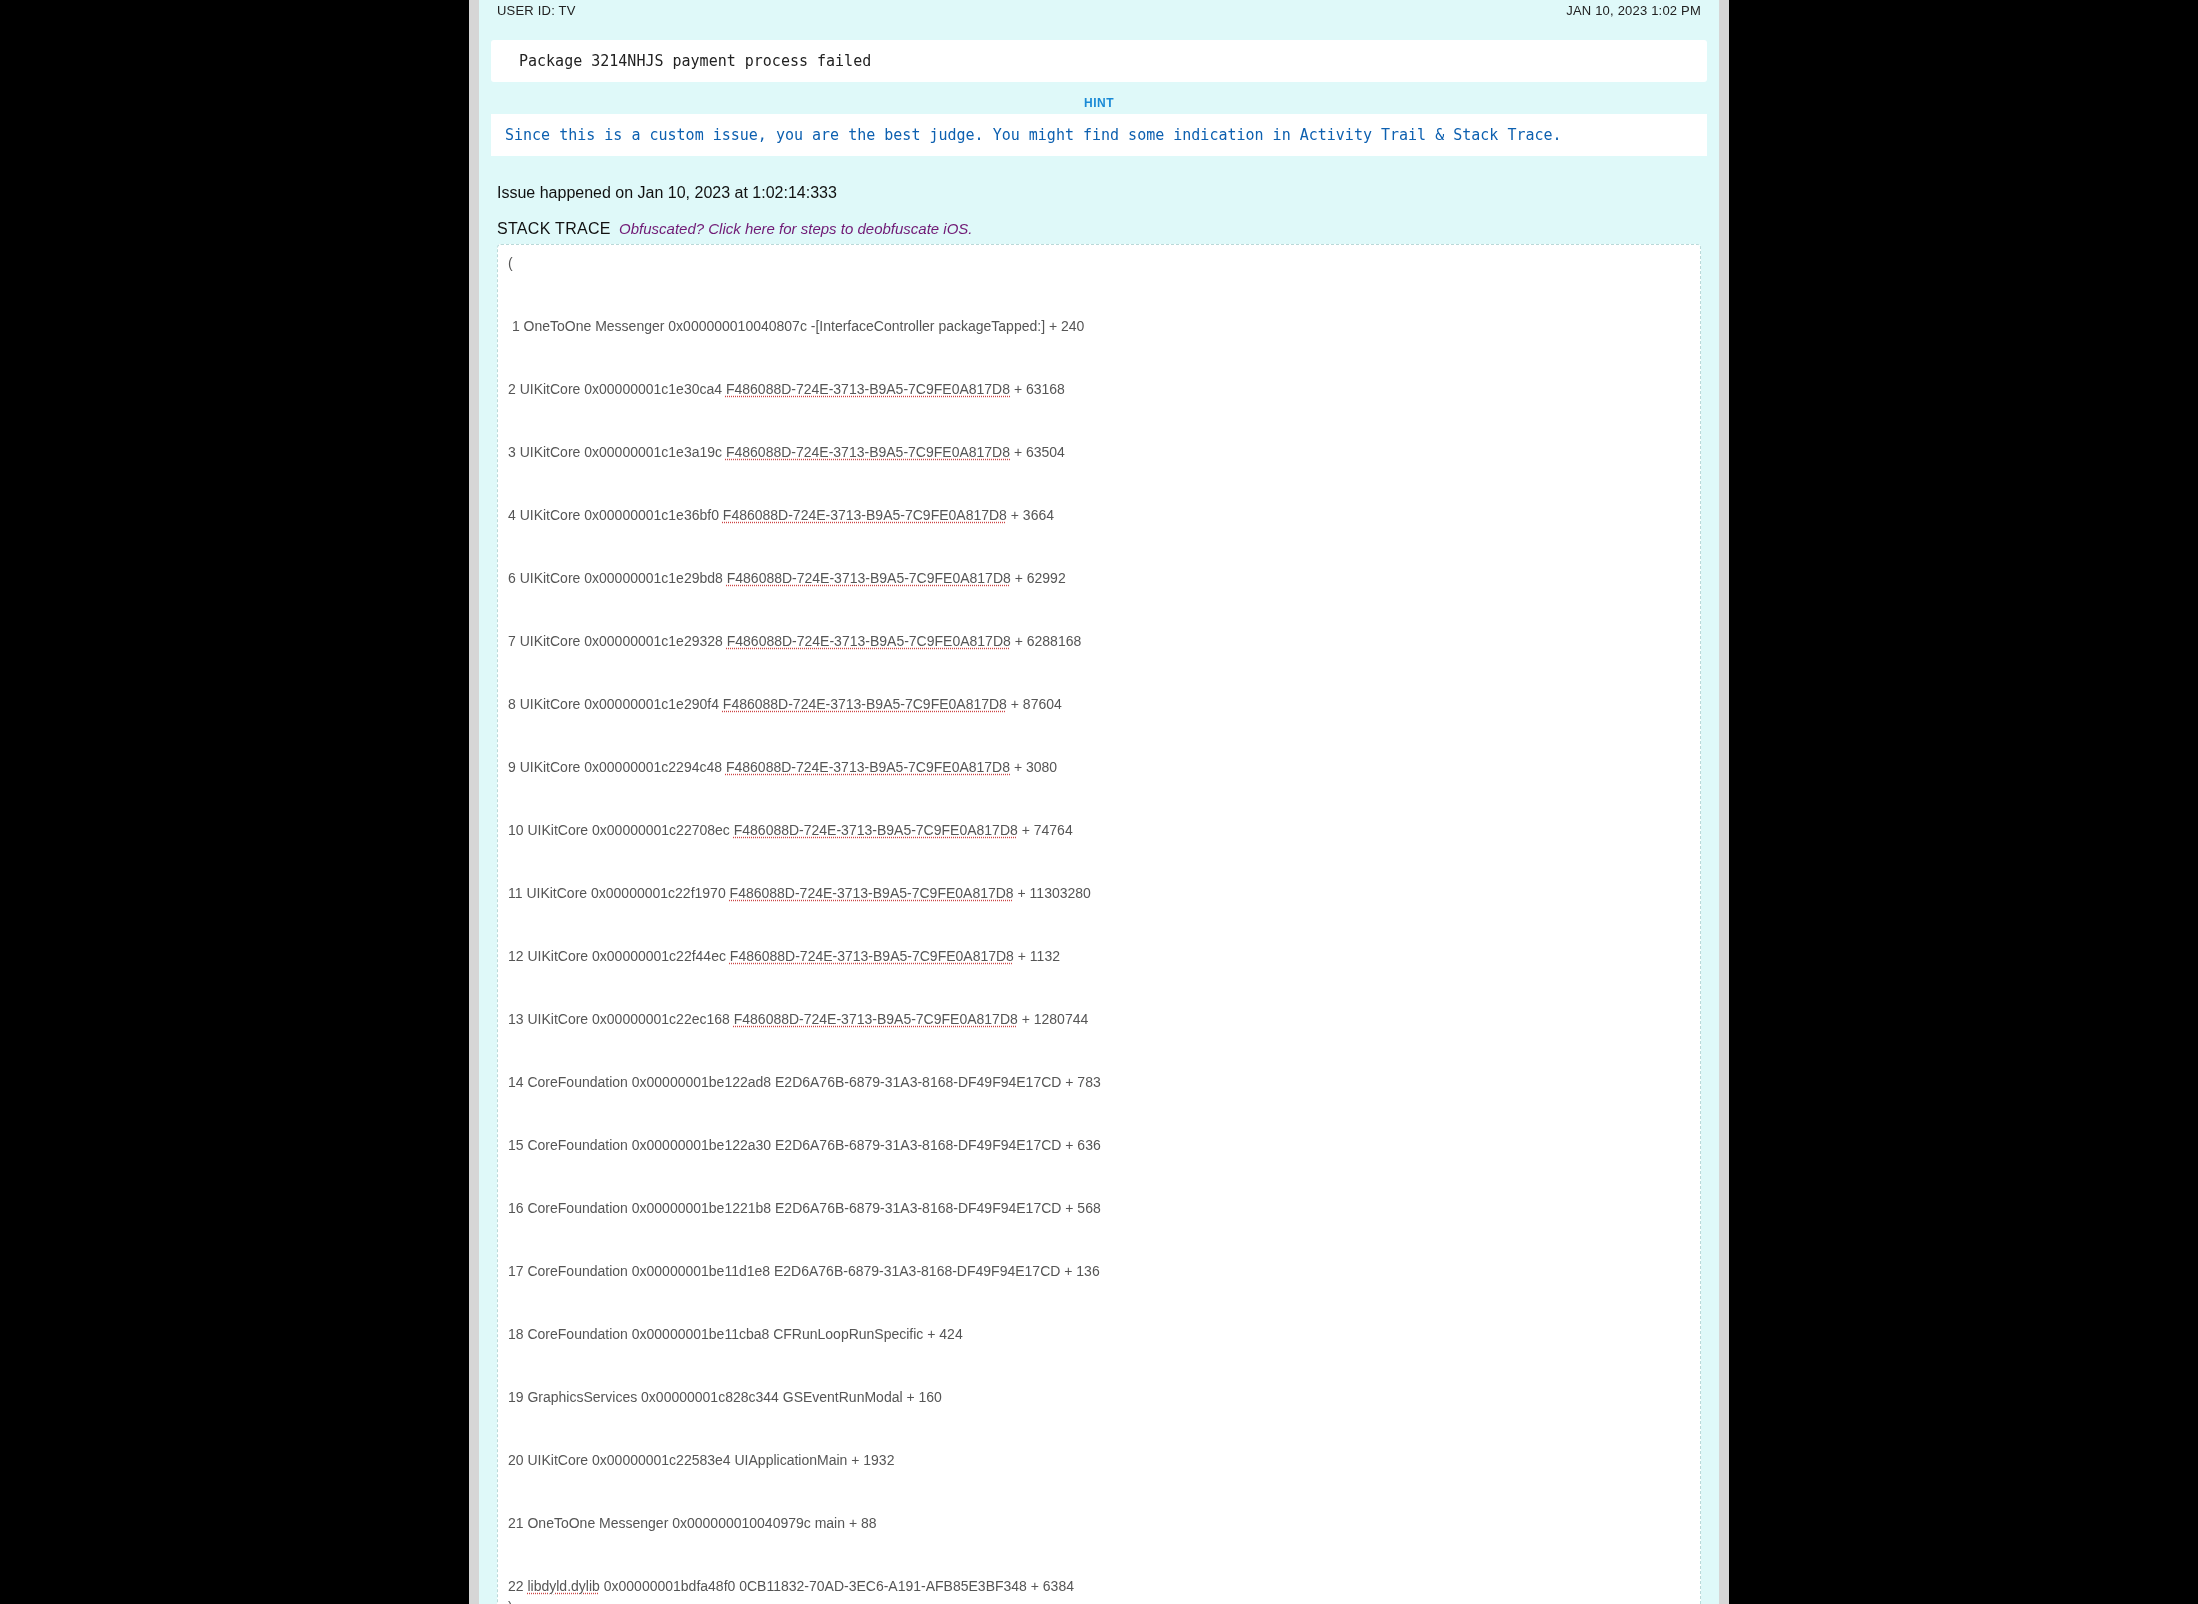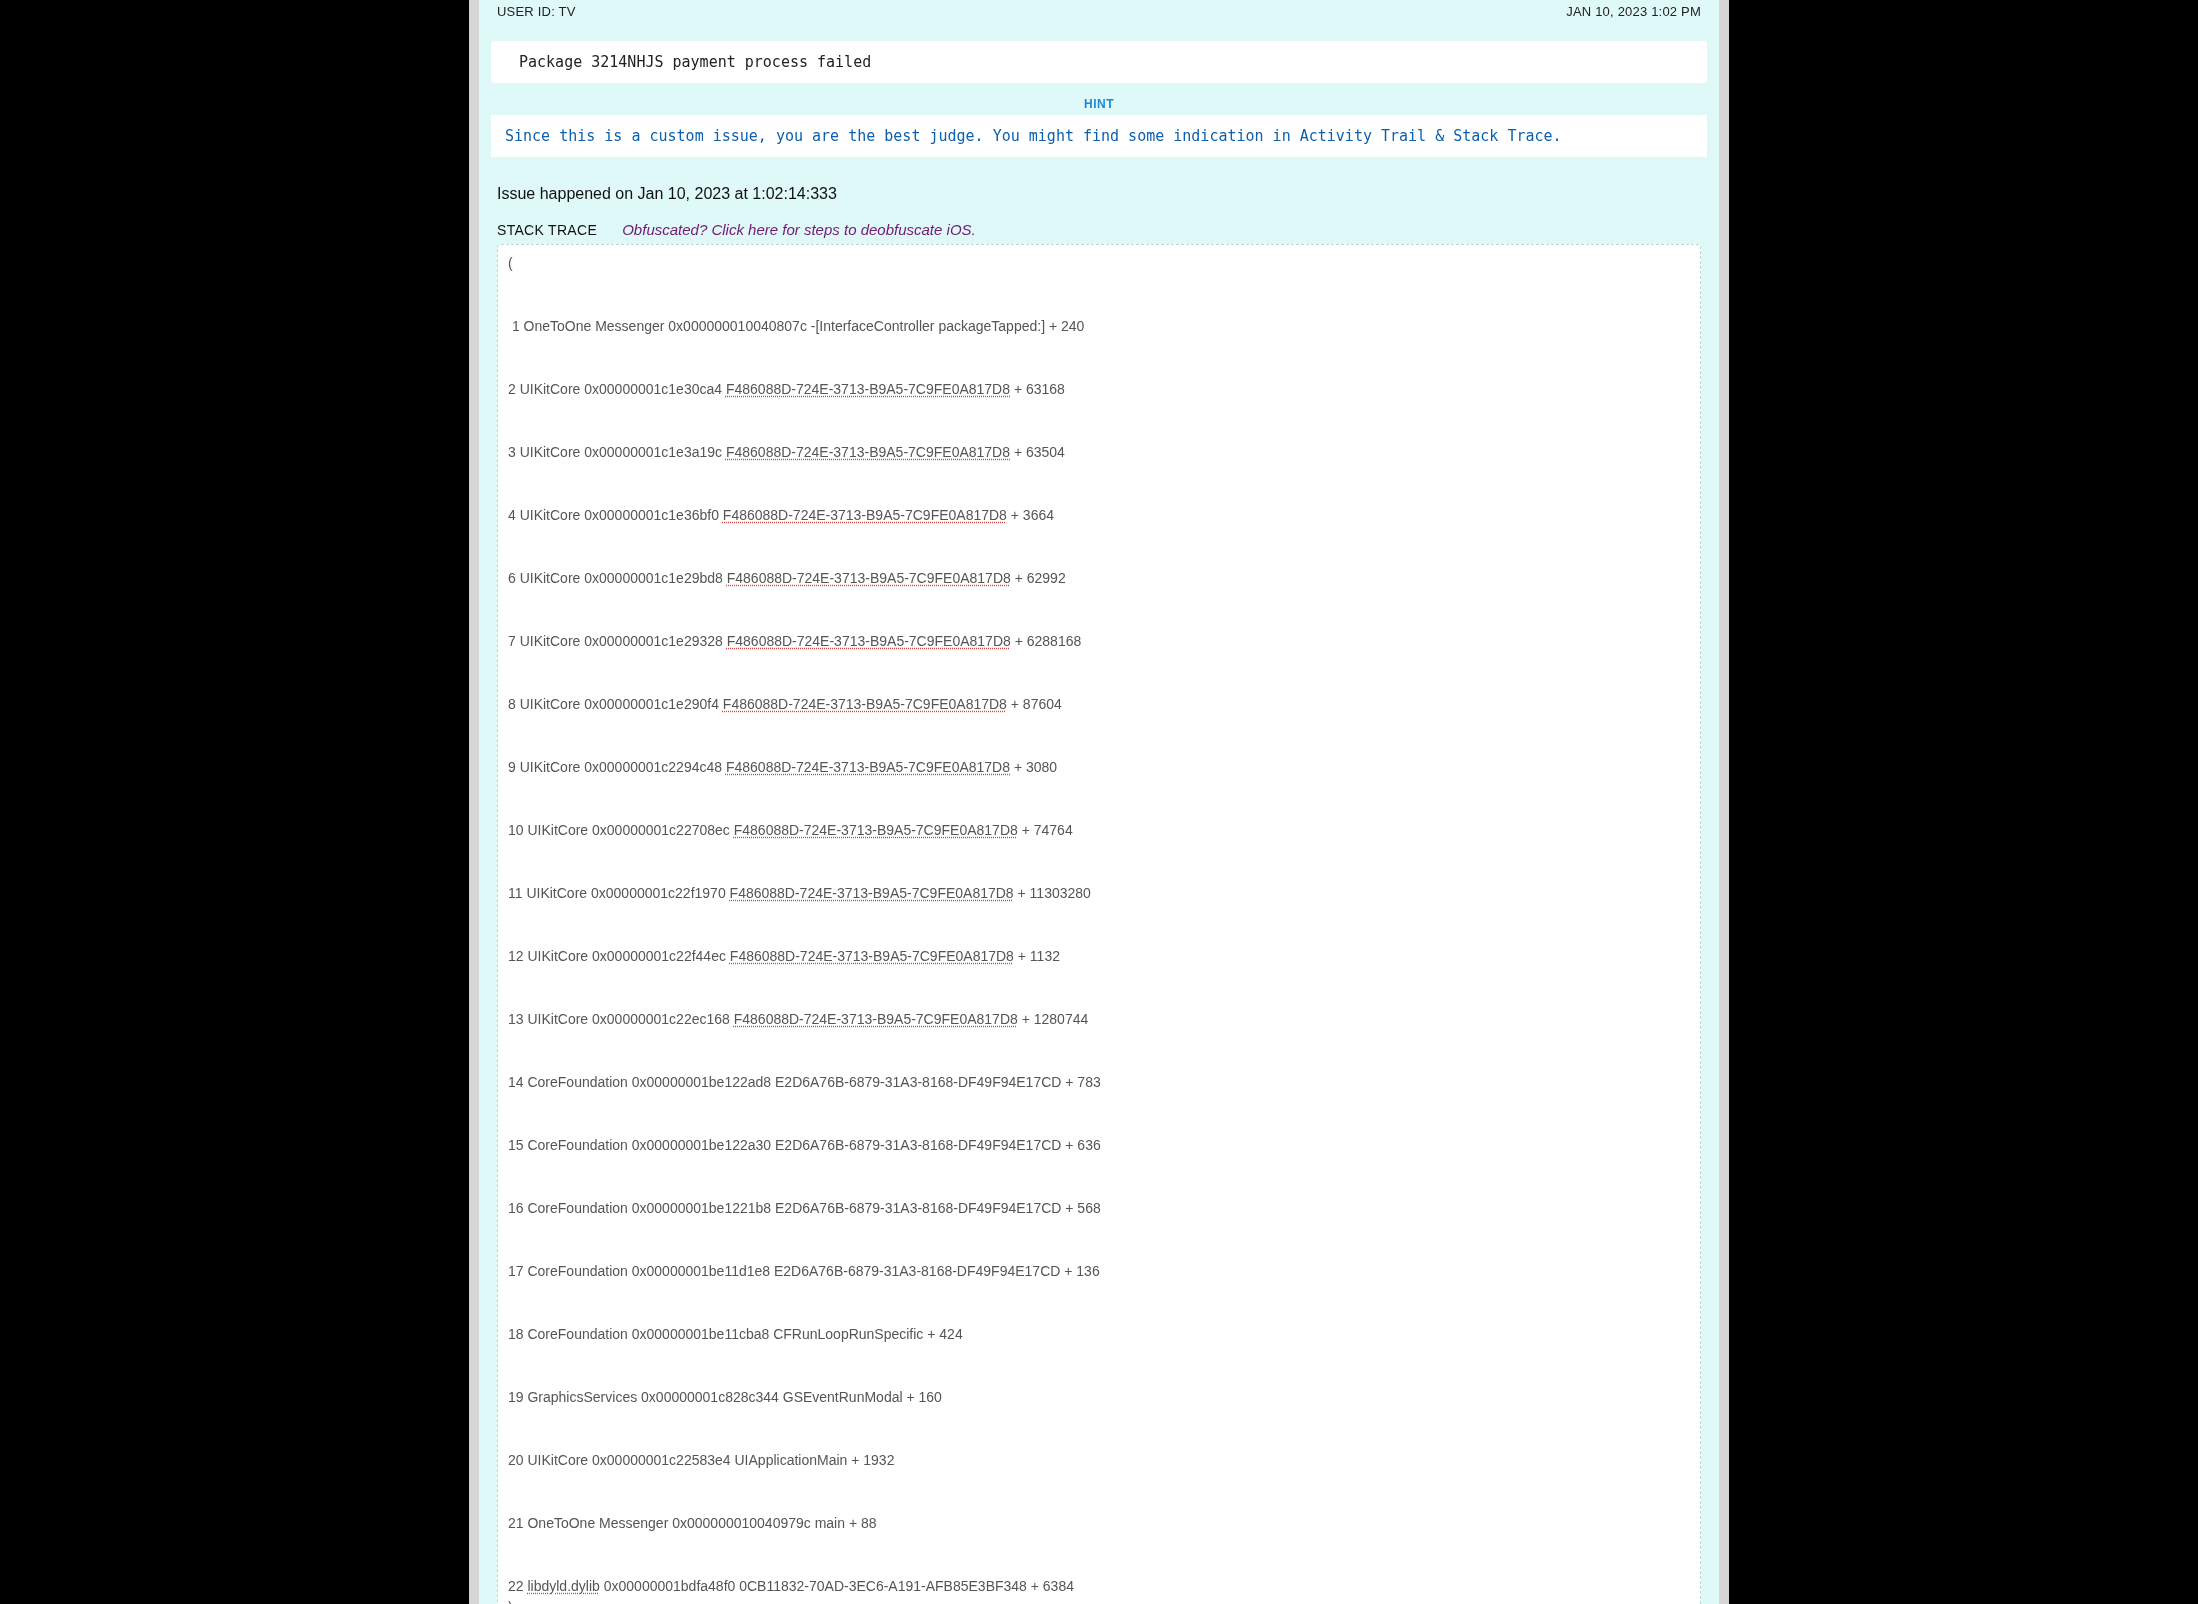--- a/index.html
+++ b/index.html
@@ -81,24 +81,24 @@
     font-size: 16px;
     color: #111;
   }
 
   .stack-header {
     padding: 0 18px 6px;
     font-size: 15px;
     color: #111;
   }
   .stack-header .label {
-    font-size: 14px;
+    font-size: 16px;
     text-transform: uppercase;
     letter-spacing: .3px;
-    margin-right: 21px;
+    margin-right: 4px;
   }
   .stack-header .deobf-link {
     font-style: italic;
     cursor: pointer;
     color: #701a75;
   }
 
   .stack-box {
     margin: 0 18px 6px;
     background: #fff;

